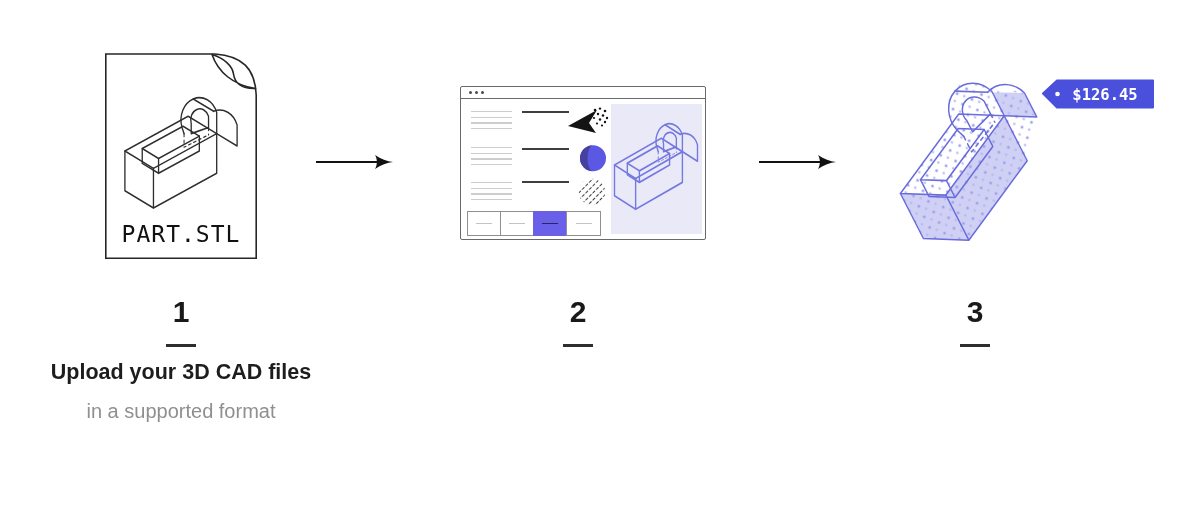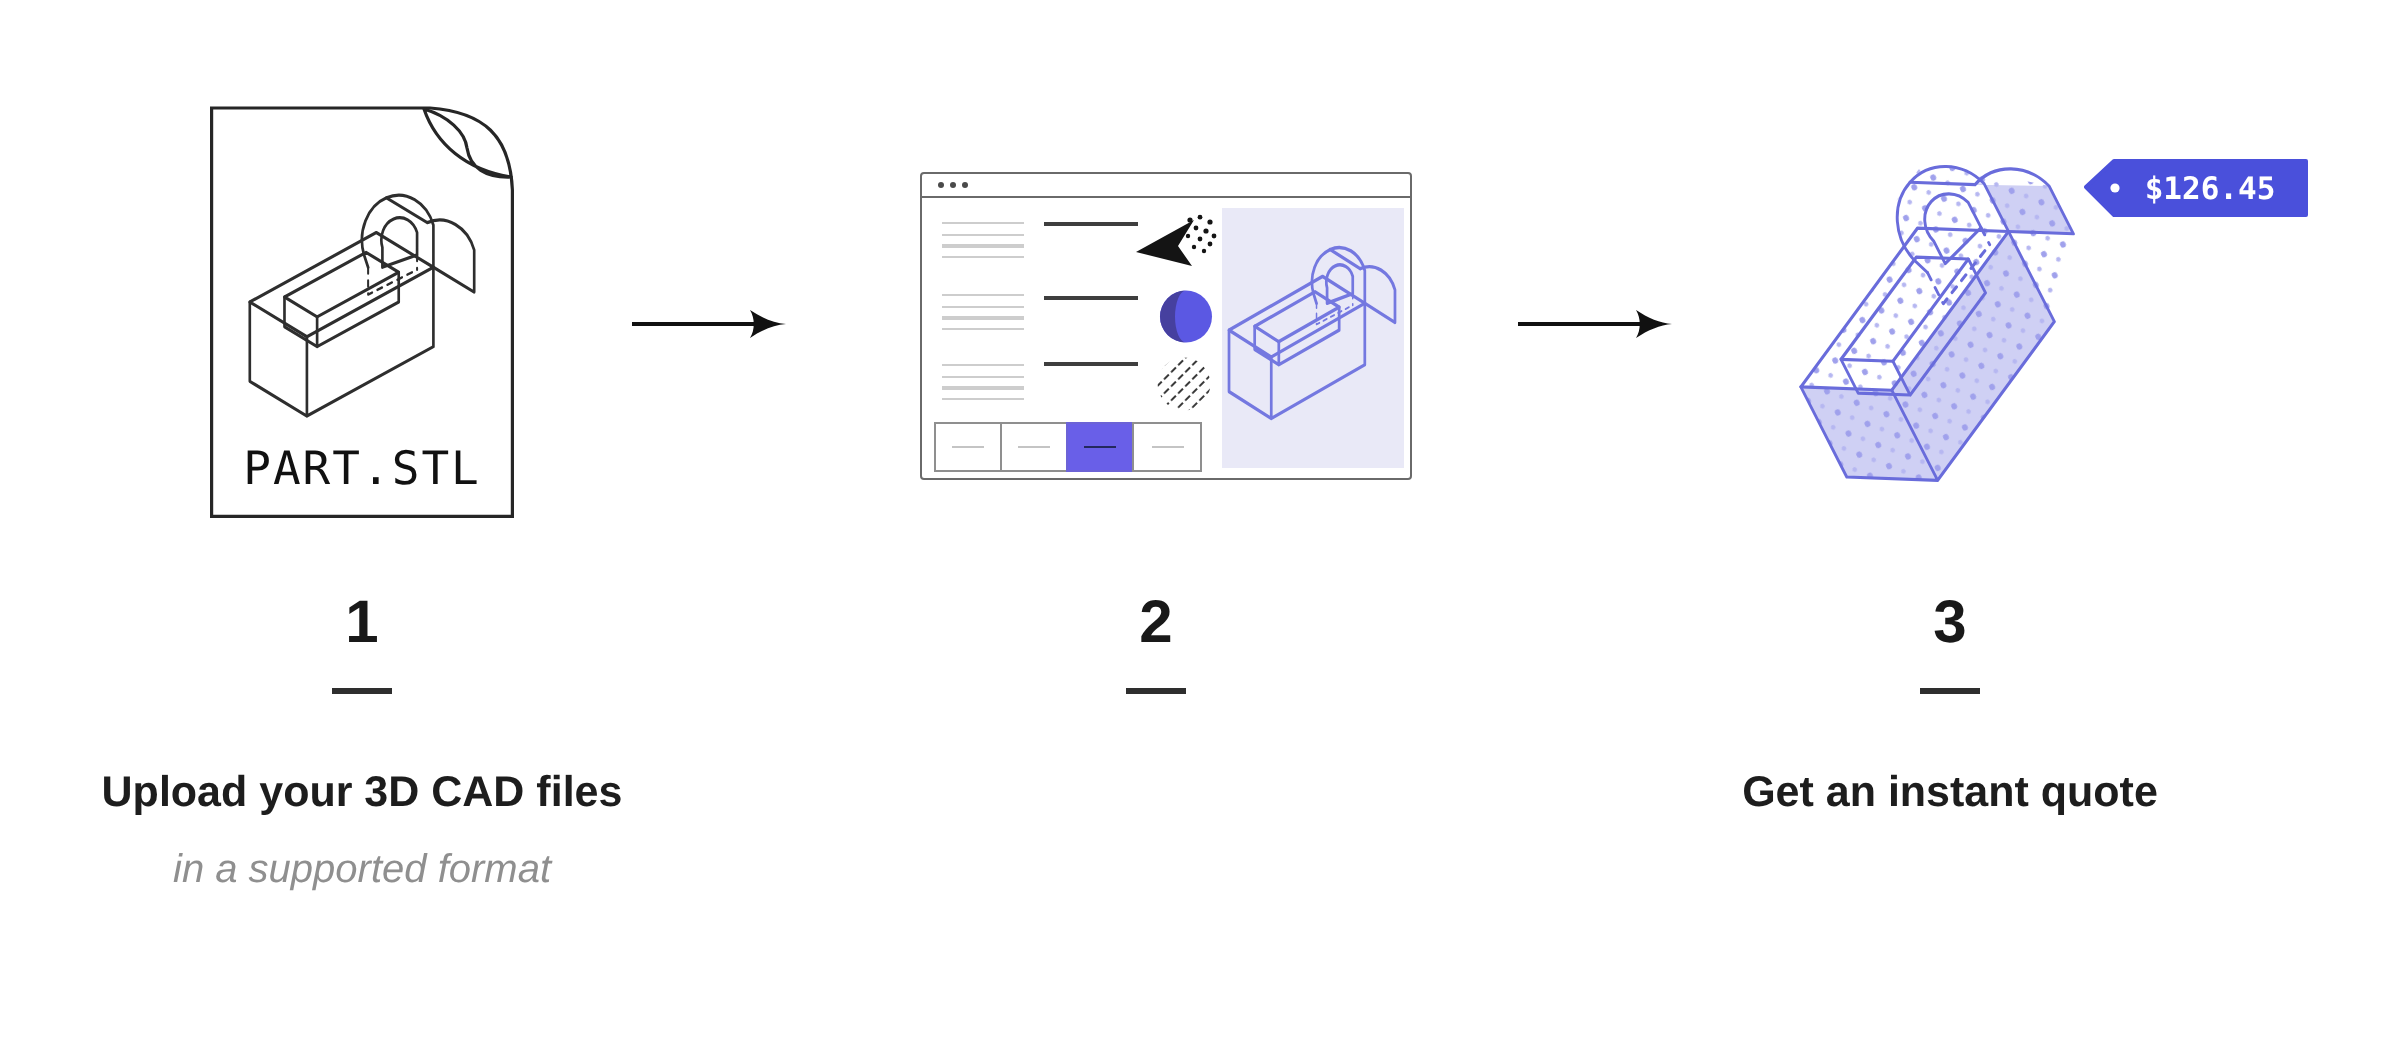--- a/index.html
+++ b/index.html
@@ -4,22 +4,22 @@
 <style>
   html,body{margin:0;padding:0;background:#fff;}
   .canvas{position:relative;width:1200px;height:531px;background:#fff;overflow:hidden;
           font-family:"Liberation Sans",sans-serif;}
   .abs{position:absolute;}
 
   
   .step{position:absolute;top:297px;width:360px;text-align:center;}
   .step-number{font-size:30px;font-weight:700;color:#191919;line-height:30px;}
   .step-divider{width:30px;height:2.5px;background:#2e2e2e;margin:17px auto 0;}
-  .step-title{margin-top:36px;font-size:21.5px;font-weight:700;color:#1d1d1d;line-height:26px;}
-  .step-sub{margin-top:8px;font-size:20px;color:#8f8f8f;line-height:36px;font-style:italic;}
+  .step-title{margin-top:12px;font-size:21.5px;font-weight:700;color:#1d1d1d;line-height:26px;}
+  .step-sub{margin-top:8px;font-size:20px;color:#8f8f8f;line-height:36px;}
   .step-sub .inner{display:inline-block;max-width:260px;}
 
   
   .browser{position:absolute;left:460px;top:86px;width:246px;height:154px;
            border:1.5px solid #6a6a6a;border-radius:2px;background:#fff;box-sizing:border-box;}
   .titlebar{position:absolute;left:0;top:0;right:0;height:11px;border-bottom:1.5px solid #6a6a6a;}
   .dot{position:absolute;top:4px;width:3px;height:3px;border-radius:50%;background:#4a4a4a;}
   .ph-group{position:absolute;left:10px;width:41px;}
   .ph-line{height:1.4px;background:#cdcdcd;margin-bottom:4.3px;}
   .field{position:absolute;left:61px;width:47px;height:1.7px;background:#3e3e3e;}
@@ -185,16 +185,15 @@
   </div>
 
   <div class="step" style="left:398px">
     <div class="step-number">2</div>
     <div class="step-divider"></div>
   </div>
 
   <div class="step" style="left:795px">
     <div class="step-number">3</div>
     <div class="step-divider"></div>
-    <div class="step-title">Get an instant quote</div>
   </div>
 
 </div>
 
 </body></html>

